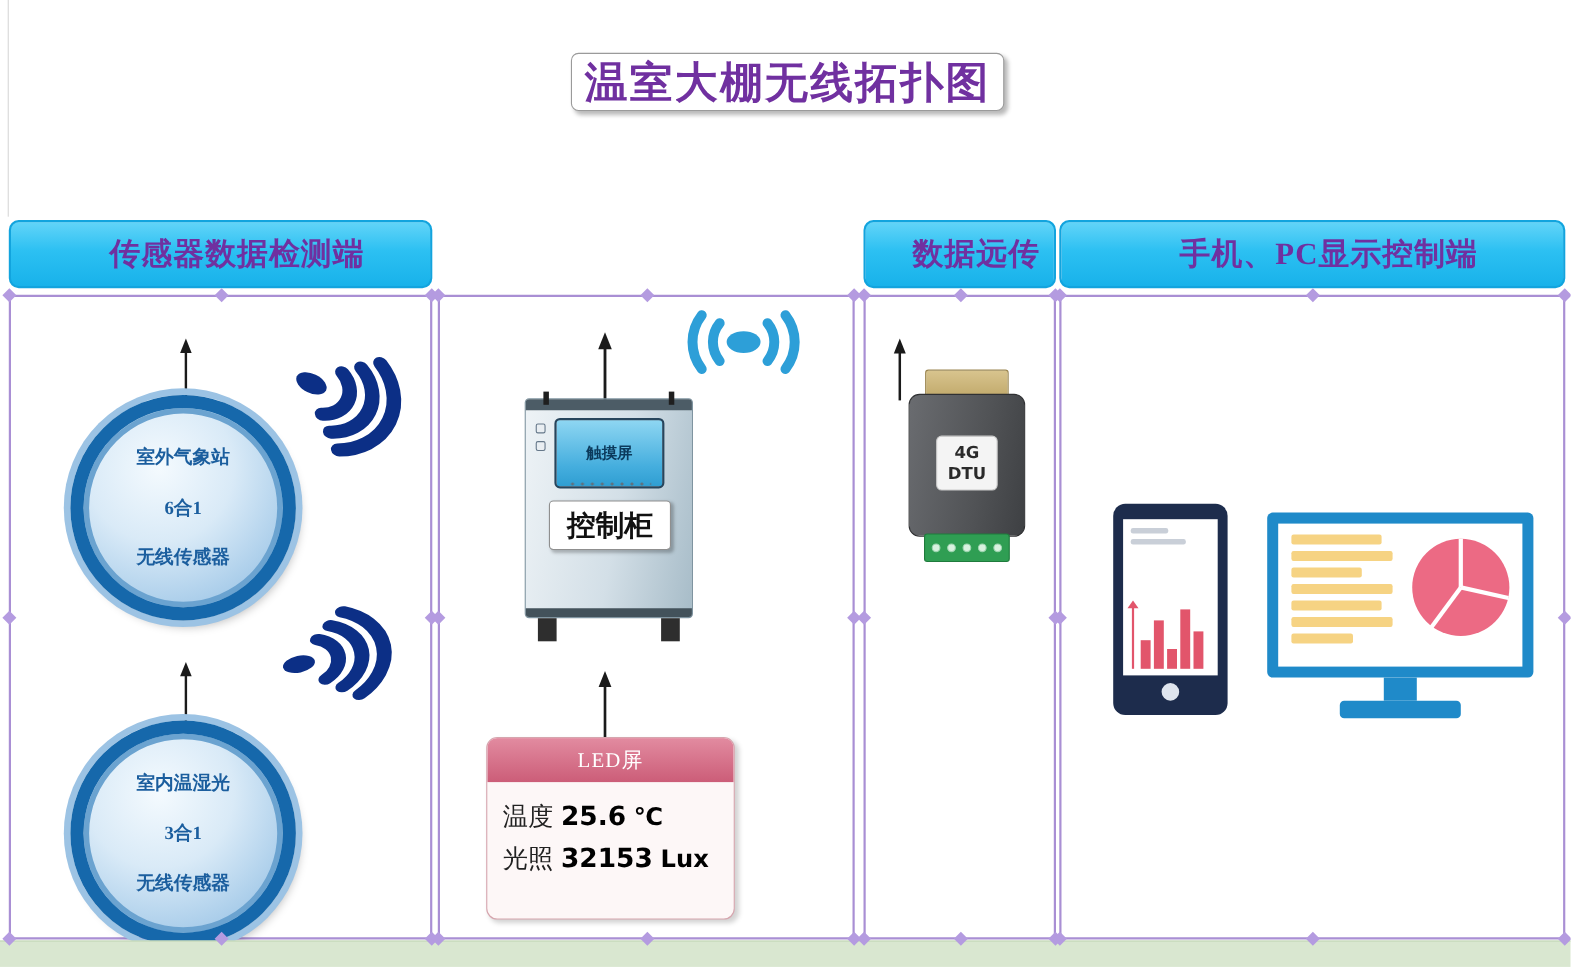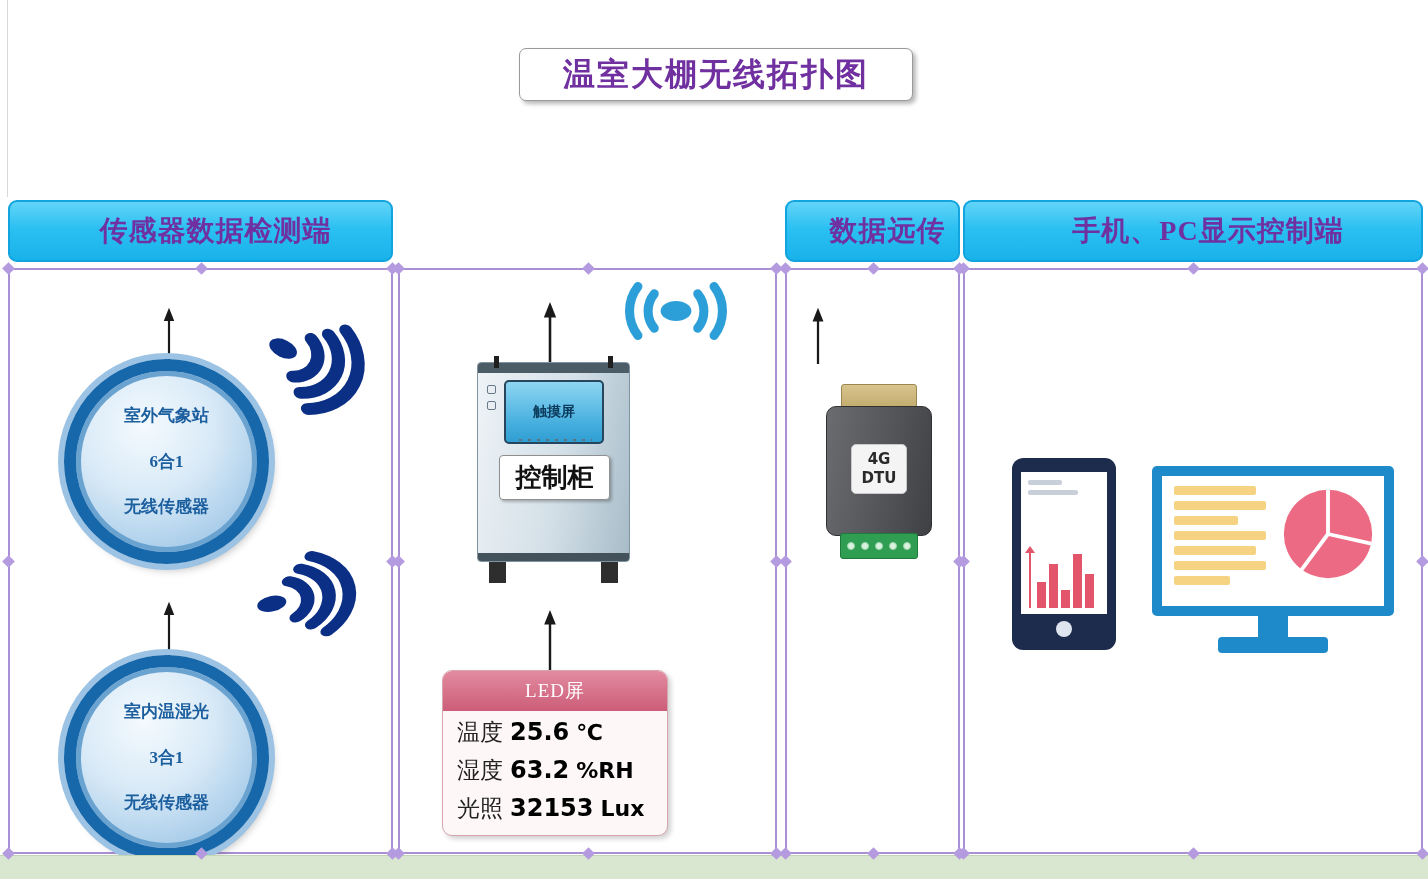--- a/index.html
+++ b/index.html
@@ -6,21 +6,21 @@
   body { background:#fff; font-family:"Liberation Serif", serif; }
   .stage { position:relative; width:1428px; height:879px; background:#ffffff; overflow:hidden; }
 
   .left-edge-line { position:absolute; left:7px; top:0; width:1px; height:197px; background:#d8d8d8; }
 
   .title-box {
     position:absolute; left:519px; top:48px; width:394px; height:53px;
     background:#fff; border:1px solid #9a9a9a; border-radius:7px;
     box-shadow:3px 3px 4px rgba(0,0,0,.28);
     display:flex; align-items:center; justify-content:center;
-    font-size:32px; font-weight:bold; color:#7030a0; letter-spacing:2px;
+    font-size:39px; font-weight:bold; color:#7030a0; letter-spacing:2px;
   }
 
   .col-header {
     position:absolute; top:200px; height:62px;
     background:linear-gradient(180deg,#62d4f8 0%, #2cc0f2 45%, #18b2ea 100%);
     border:2px solid #12a4de; border-radius:9px;
     display:flex; align-items:center; justify-content:center;
     font-size:28px; font-weight:bold; color:#7030a0; letter-spacing:1px;padding-left:30px;
   }
   .ch1 { left:8px;   width:385px; }
@@ -91,28 +91,28 @@
   .led-panel {
     position:absolute; left:442px; top:670px; width:226px; height:166px;
     background:#fdf7f7; border:1px solid #d6a5ae; border-radius:10px;
     overflow:hidden; box-shadow:3px 3px 5px rgba(0,0,0,.18);
   }
   .led-header {
     height:40px; background:linear-gradient(180deg,#e28ba0 0%, #cc5d78 100%);
     display:flex; align-items:center; justify-content:center;
     color:#fff; font-size:19px; letter-spacing:1px;
   }
-  .led-rows { padding:6px 14px 0 14px; }
+  .led-rows { padding:16px 14px 0 14px; }
   .led-row { display:flex; align-items:baseline; gap:7px; height:38px; }
   .led-label { font-size:23px; color:#222; }
   .led-value { font-family:"DejaVu Sans", sans-serif; font-size:24px; font-weight:bold; color:#000; }
   .led-unit  { font-family:"DejaVu Sans", sans-serif; font-size:22px; font-weight:bold; color:#000; }
 
   
-  .dtu { position:absolute; left:826px; top:336px; width:86px; height:178px;margin-top:48px; }
+  .dtu { position:absolute; left:826px; top:336px; width:86px; height:178px; }
   .dtu-cap { position:absolute; left:15px; top:0; width:76px; height:28px;
     background:linear-gradient(180deg,#d8c48e 0%, #bfa768 100%); border:1px solid #9b8650; border-radius:3px; }
   .dtu-body { position:absolute; left:0; top:22px; width:106px; height:130px;
     background:linear-gradient(100deg,#6a6c70 0%, #515356 60%, #3e4043 100%);
     border:1px solid #303133; border-radius:10px; }
   .dtu-label { position:absolute; left:25px; top:60px; width:56px; height:50px;
     background:#f4f4f4; border-radius:5px; border:1px solid #c9c9c9;
     display:flex; flex-direction:column; align-items:center; justify-content:center;
     font-family:"DejaVu Sans", sans-serif; font-size:15px; font-weight:bold; color:#2a2a2a; line-height:1.25; }
   .dtu-terminal { position:absolute; left:14px; top:149px; width:78px; height:26px;
@@ -236,25 +236,20 @@
     <path d="M20 2 L14 17 L26 17 Z" fill="#1a1a1a"></path>
   </svg>
 
   <div class="led-panel">
     <div class="led-header">LED屏</div>
     <div class="led-rows">
       <div class="led-row">
         <span class="led-label">温度</span>
         <span class="led-value">25.6</span>
         <span class="led-unit">℃</span>
-      </div>
-      <div class="led-row">
-        <span class="led-label">湿度</span>
-        <span class="led-value">63.2</span>
-        <span class="led-unit">%RH</span>
       </div>
       <div class="led-row">
         <span class="led-label">光照</span>
         <span class="led-value">32153</span>
         <span class="led-unit">Lux</span>
       </div>
     </div>
   </div>
 
   <div class="panel p3">

